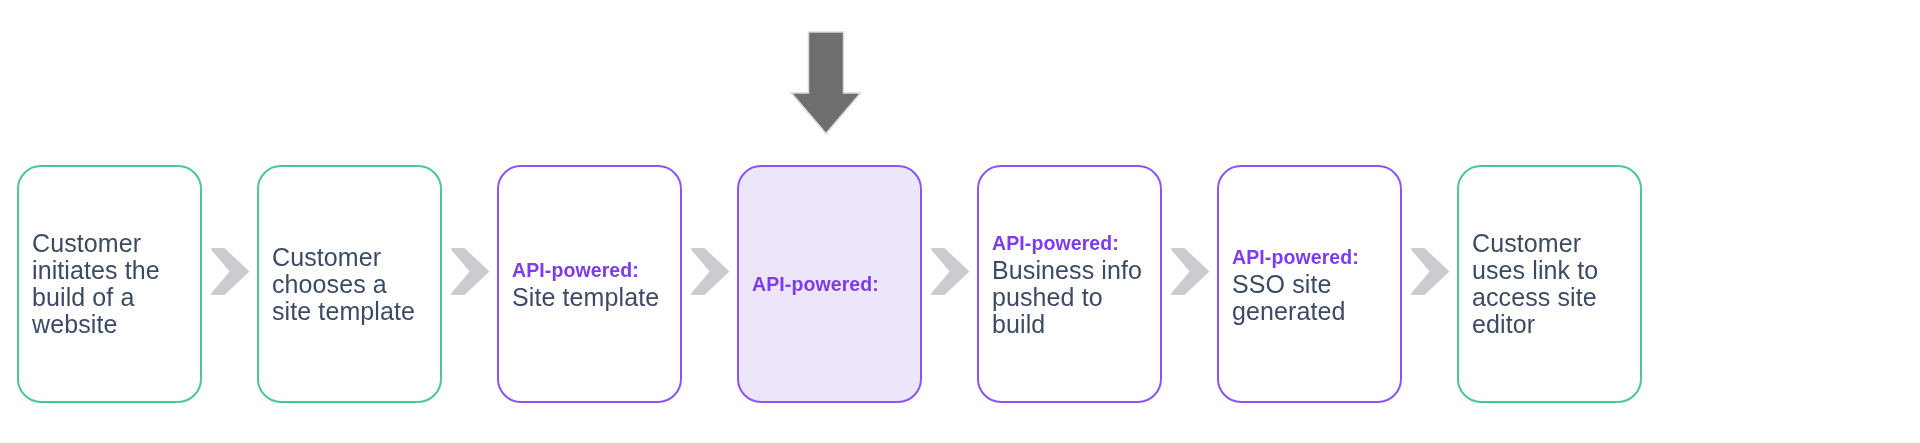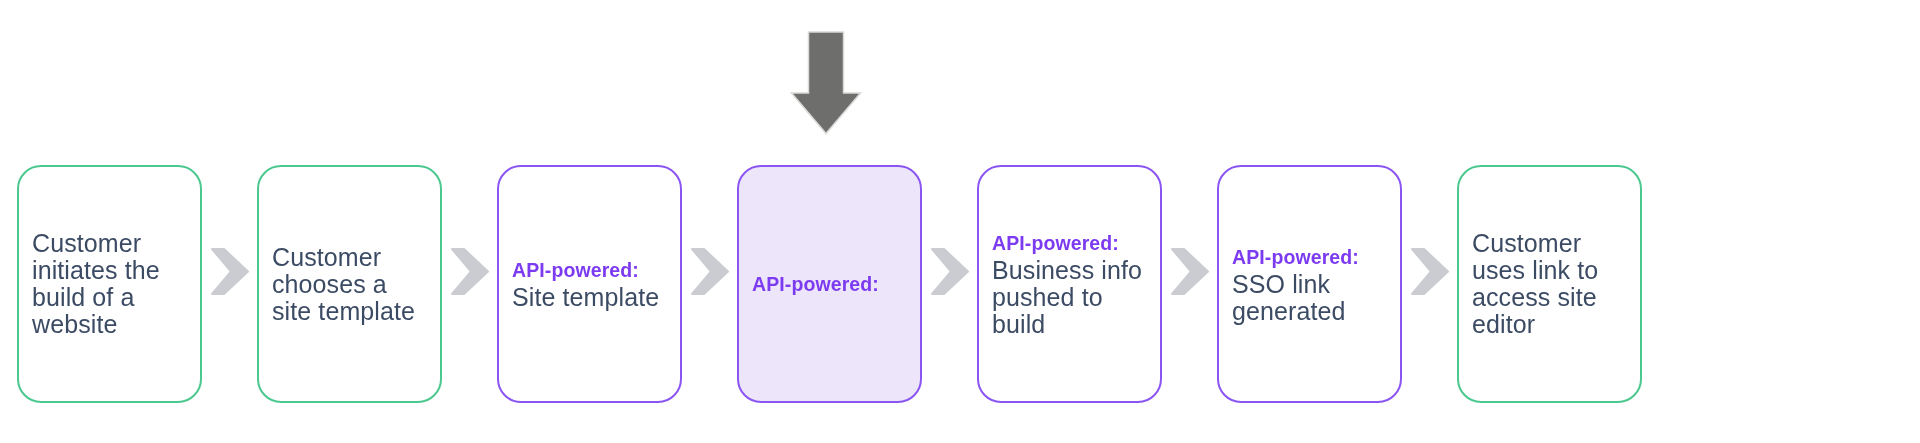--- a/index.html
+++ b/index.html
@@ -124,21 +124,21 @@
     </div>
   </div>
 
   <svg class="chevron" style="left:1171px" width="38" height="47" viewBox="0 0 38 47">
     <polygon points="1,1 13,1 37,23.5 13,46 1,46 20,23.5"></polygon>
   </svg>
 
   <div class="step v-api" style="left:1217px">
     <div class="step-text">
       <div class="step-label">API-powered:</div>
-      <div class="step-body">SSO link
+      <div class="step-body">SSO site
 generated</div>
     </div>
   </div>
 
   <svg class="chevron" style="left:1411px" width="38" height="47" viewBox="0 0 38 47">
     <polygon points="1,1 13,1 37,23.5 13,46 1,46 20,23.5"></polygon>
   </svg>
 
   <div class="step v-customer" style="left:1457px">
     <div class="step-text">

